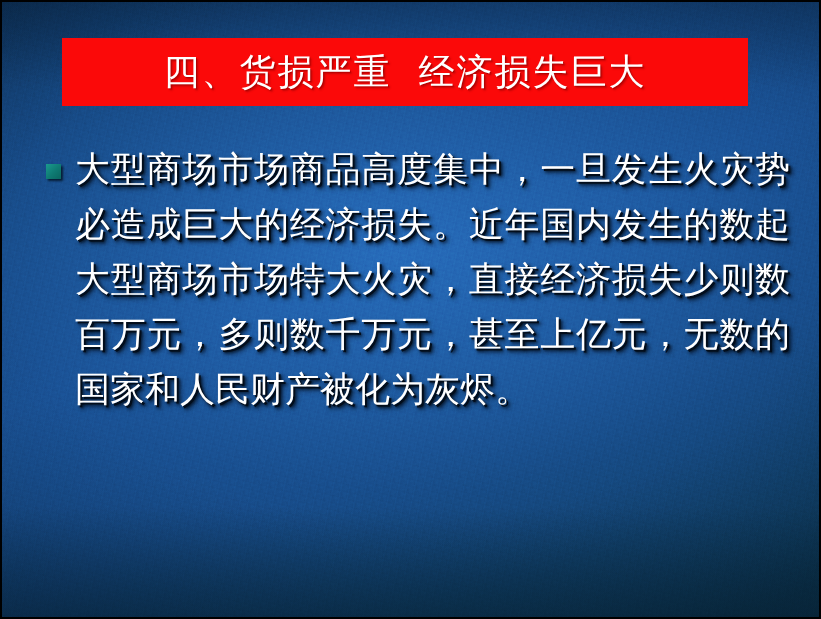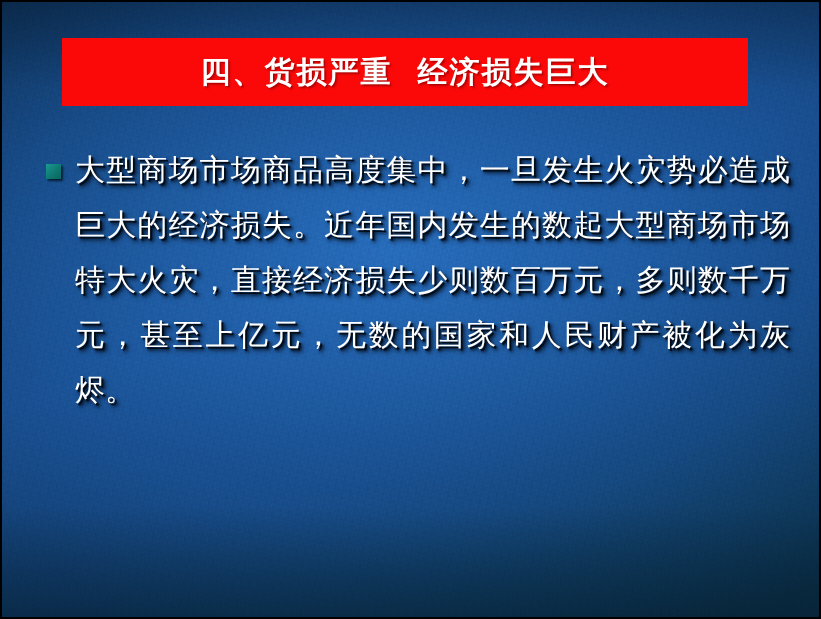--- a/index.html
+++ b/index.html
@@ -54,22 +54,22 @@
     width: 686px;
     height: 68px;
     background: #fb0909;
     display: flex;
     align-items: center;
     justify-content: center;
     z-index: 5;
   }
   #title-text {
     color: #ffffff;
-    font-size: 30px;
-    font-weight: bold;
+    font-size: 36px;
+    font-weight: normal;
     letter-spacing: 2px;
     line-height: 1;
     white-space: pre;
     text-shadow:
       1px 1px 0 rgba(160,0,0,0.55),
       2px 2px 2px rgba(120,0,0,0.45);
     font-family: "DejaVu Sans", "Liberation Sans", sans-serif;
   }
 
   
@@ -90,21 +90,21 @@
     width: 15px;
     height: 15px;
     margin-top: 22px;
     margin-right: 14px;
     background: linear-gradient(135deg, #1b9a8e 0%, #0e7a72 55%, #0a665f 100%);
     box-shadow: 2px 2px 2px rgba(2,14,26,0.75);
   }
   .bullet-text {
     flex: 1 1 auto;
     color: #ffffff;
-    font-size: 30px;
+    font-size: 35px;
     line-height: 55px;
     letter-spacing: 0px;
     text-align: justify;
     text-justify: inter-ideograph;
     font-family: "DejaVu Sans", "Liberation Sans", sans-serif;
     text-shadow:
       2px 2px 0 rgba(2,12,24,0.95),
       3px 3px 3px rgba(1,8,18,0.85),
       4px 4px 5px rgba(0,6,14,0.55);
   }

